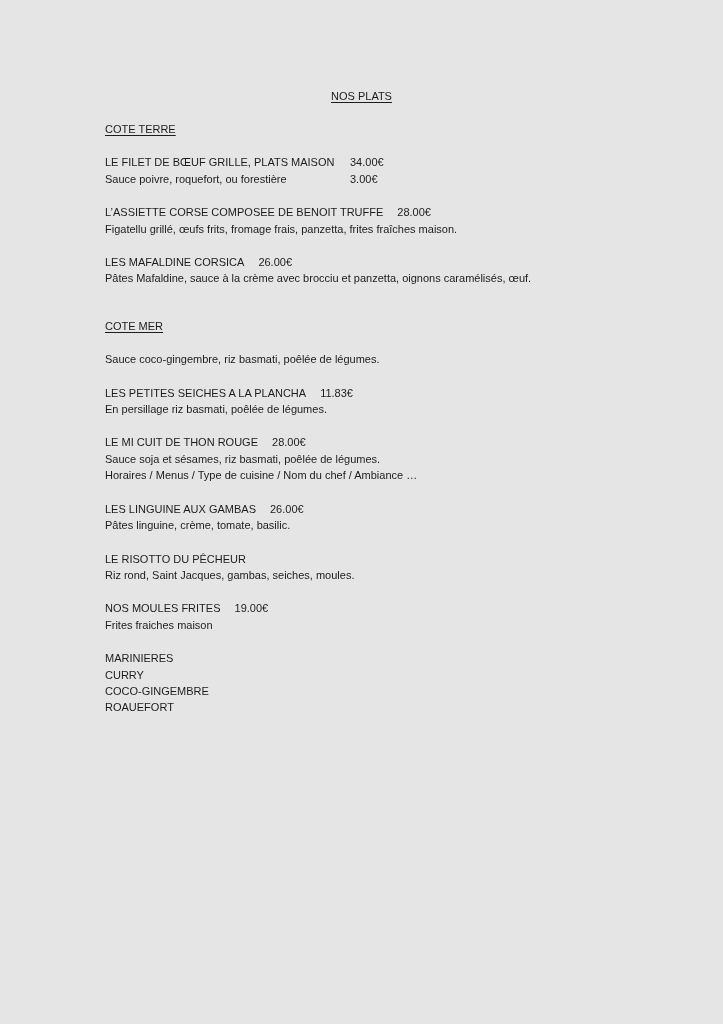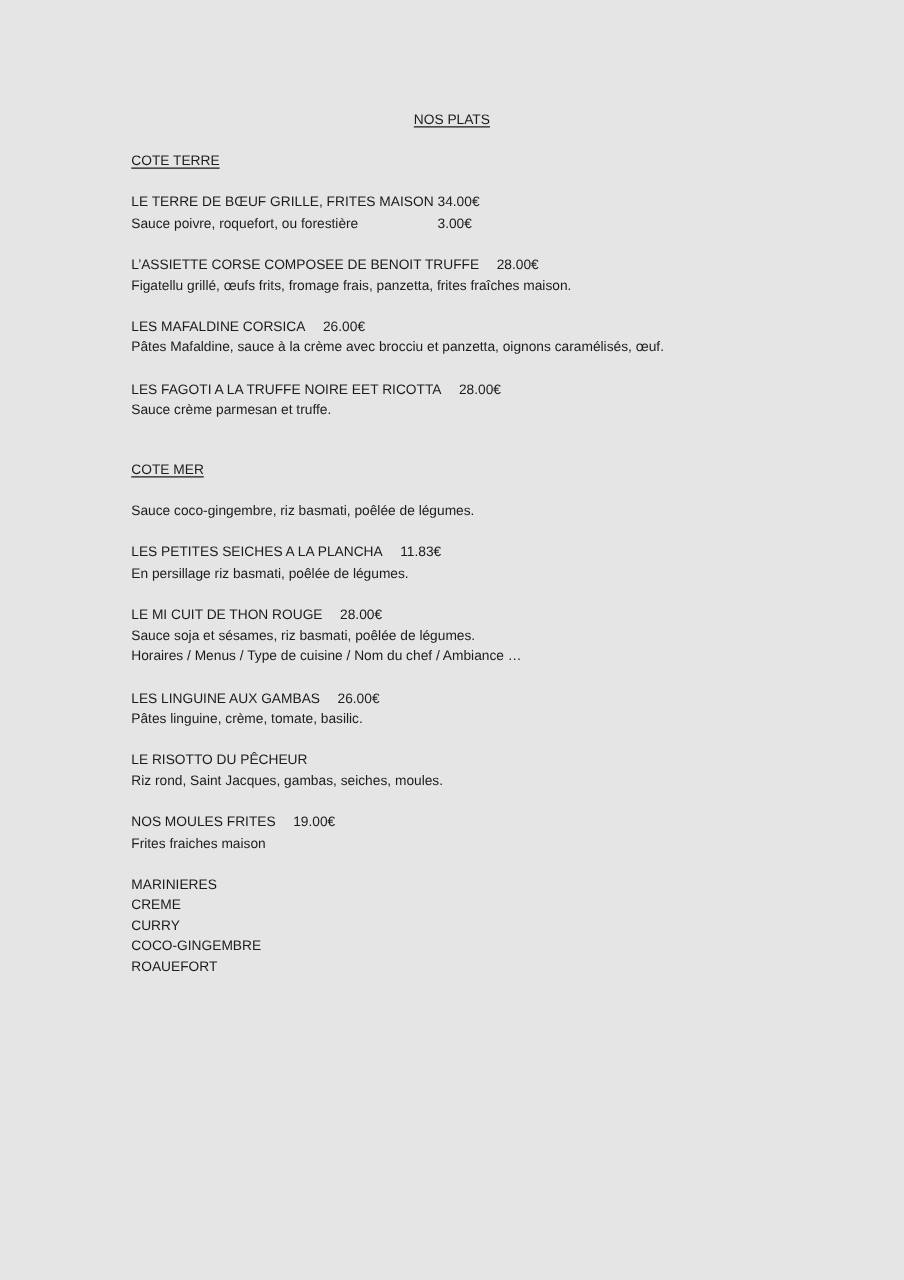--- a/index.html
+++ b/index.html
@@ -80,21 +80,21 @@
   <div class="doc-title">
     <span>NOS PLATS</span>
   </div>
 
   <div class="content">
 
     <div class="section-heading">COTE TERRE</div>
 
     <div class="item">
       <div class="line">
-        <span>LE TERRE DE BŒUF GRILLE, FRITES MAISON</span><span class="price tabbed">34.00€</span>
+        <span>LE FILET DE BŒUF GRILLE, PLATS MAISON</span><span class="price tabbed">34.00€</span>
       </div>
       <div class="line">
         <span>Sauce poivre, roquefort, ou forestière</span><span class="price tabbed">3.00€</span>
       </div>
     </div>
 
     <div class="item">
       <div class="line">
         <span>L’ASSIETTE CORSE COMPOSEE DE BENOIT TRUFFE</span><span class="price">28.00€</span>
       </div>
@@ -105,28 +105,20 @@
 
     <div class="item">
       <div class="line">
         <span>LES MAFALDINE CORSICA</span><span class="price">26.00€</span>
       </div>
       <div class="line">
         <span>Pâtes Mafaldine, sauce à la crème avec brocciu et panzetta, oignons caramélisés, œuf.</span>
       </div>
     </div>
 
-    <div class="item">
-      <div class="line">
-        <span>LES FAGOTI A LA TRUFFE NOIRE EET RICOTTA</span><span class="price">28.00€</span>
-      </div>
-      <div class="line">
-        <span>Sauce crème parmesan et truffe.</span>
-      </div>
-    </div>
 
     <div class="section-heading mer">COTE MER</div>
 
     <div class="item">
       <div class="line">
         <span>Sauce coco-gingembre, riz basmati, poêlée de légumes.</span>
       </div>
     </div>
 
     <div class="item">
@@ -172,20 +164,19 @@
       <div class="line">
         <span>NOS MOULES FRITES</span><span class="price">19.00€</span>
       </div>
       <div class="line">
         <span>Frites fraiches maison</span>
       </div>
     </div>
 
     <div class="sauce-list">
       <div class="line">MARINIERES</div>
-      <div class="line">CREME</div>
       <div class="line">CURRY</div>
       <div class="line">COCO-GINGEMBRE</div>
       <div class="line">ROAUEFORT</div>
     </div>
 
   </div>
 </div>
 
 </body></html>

